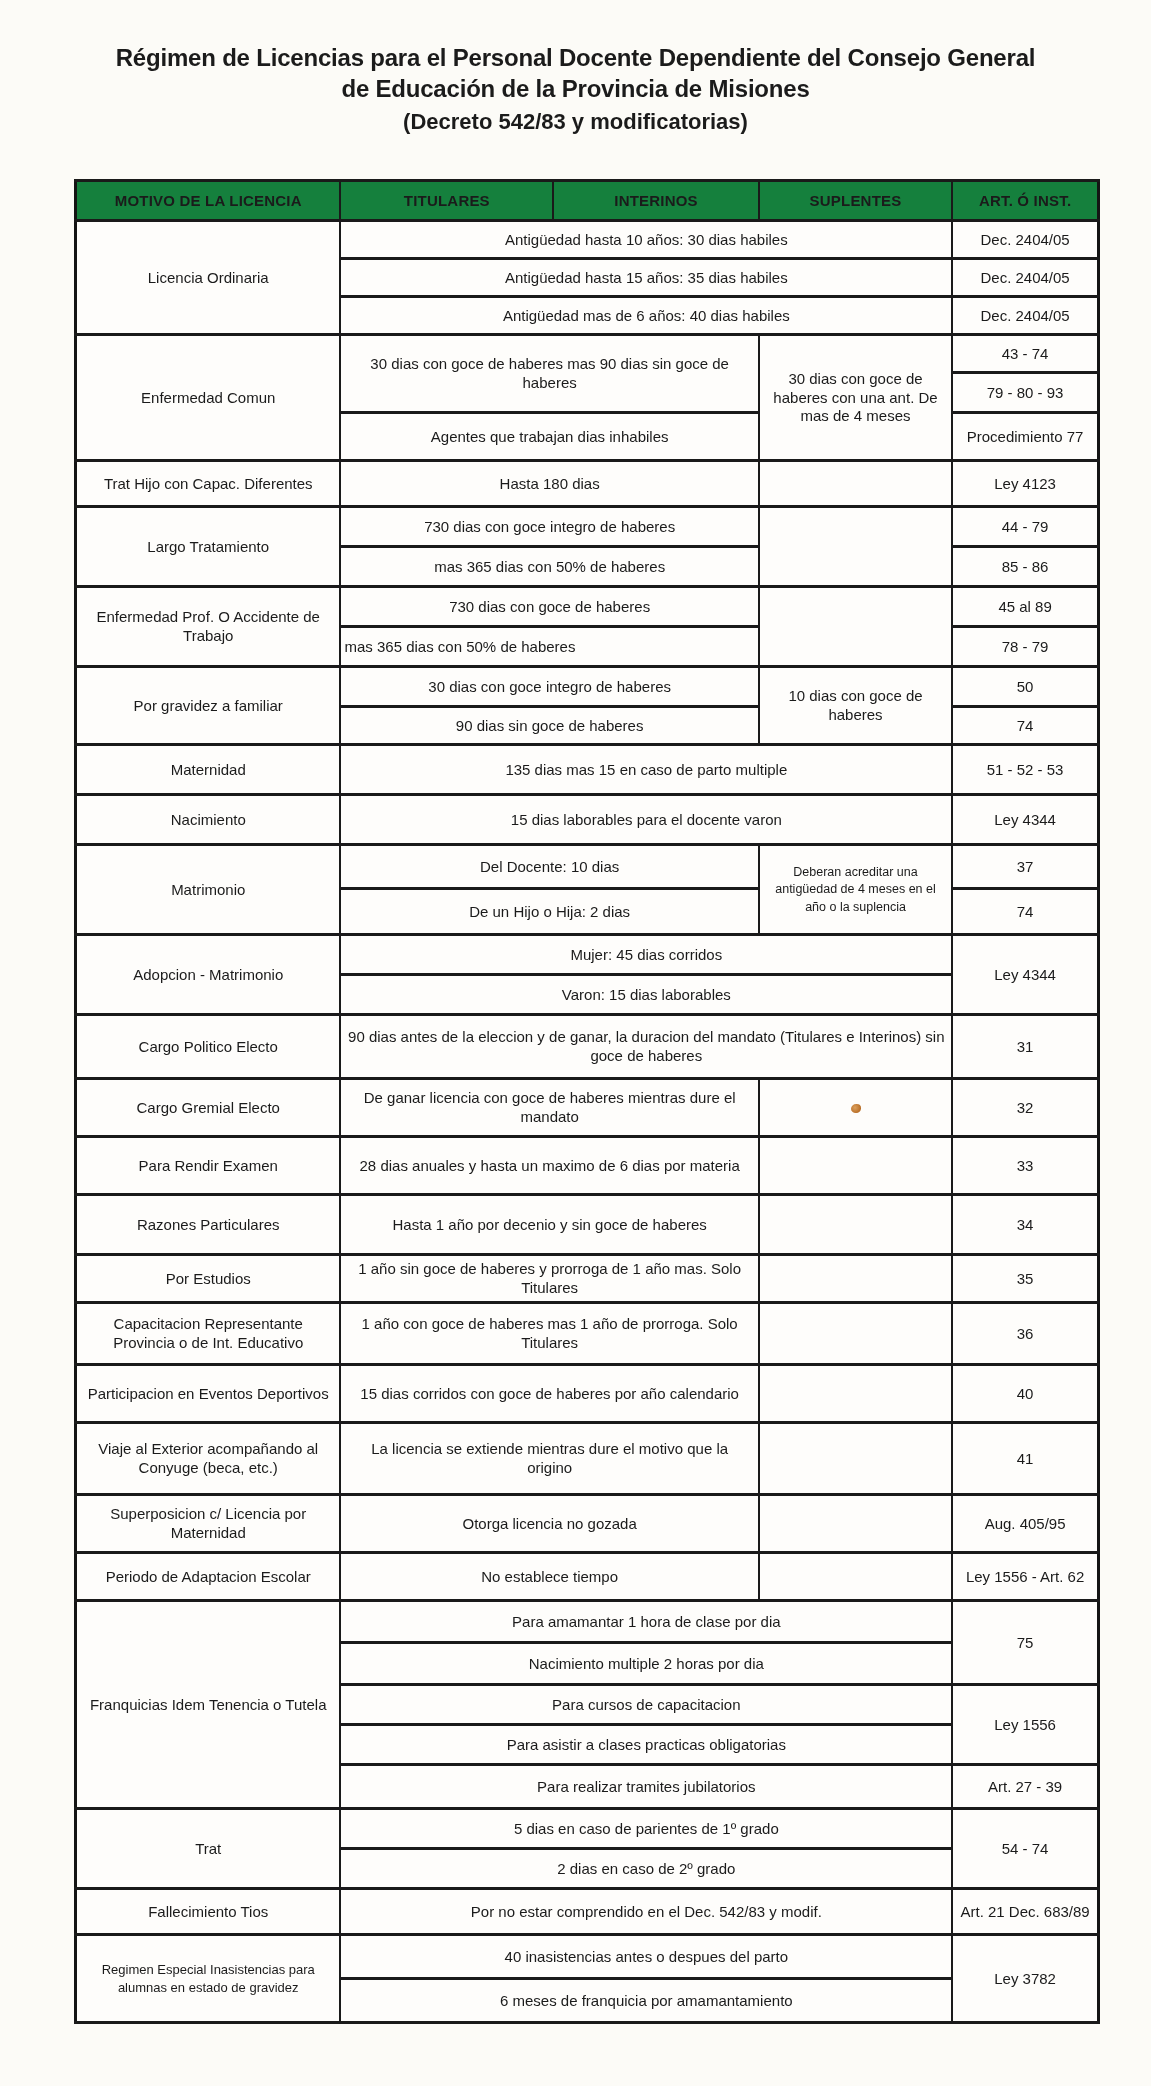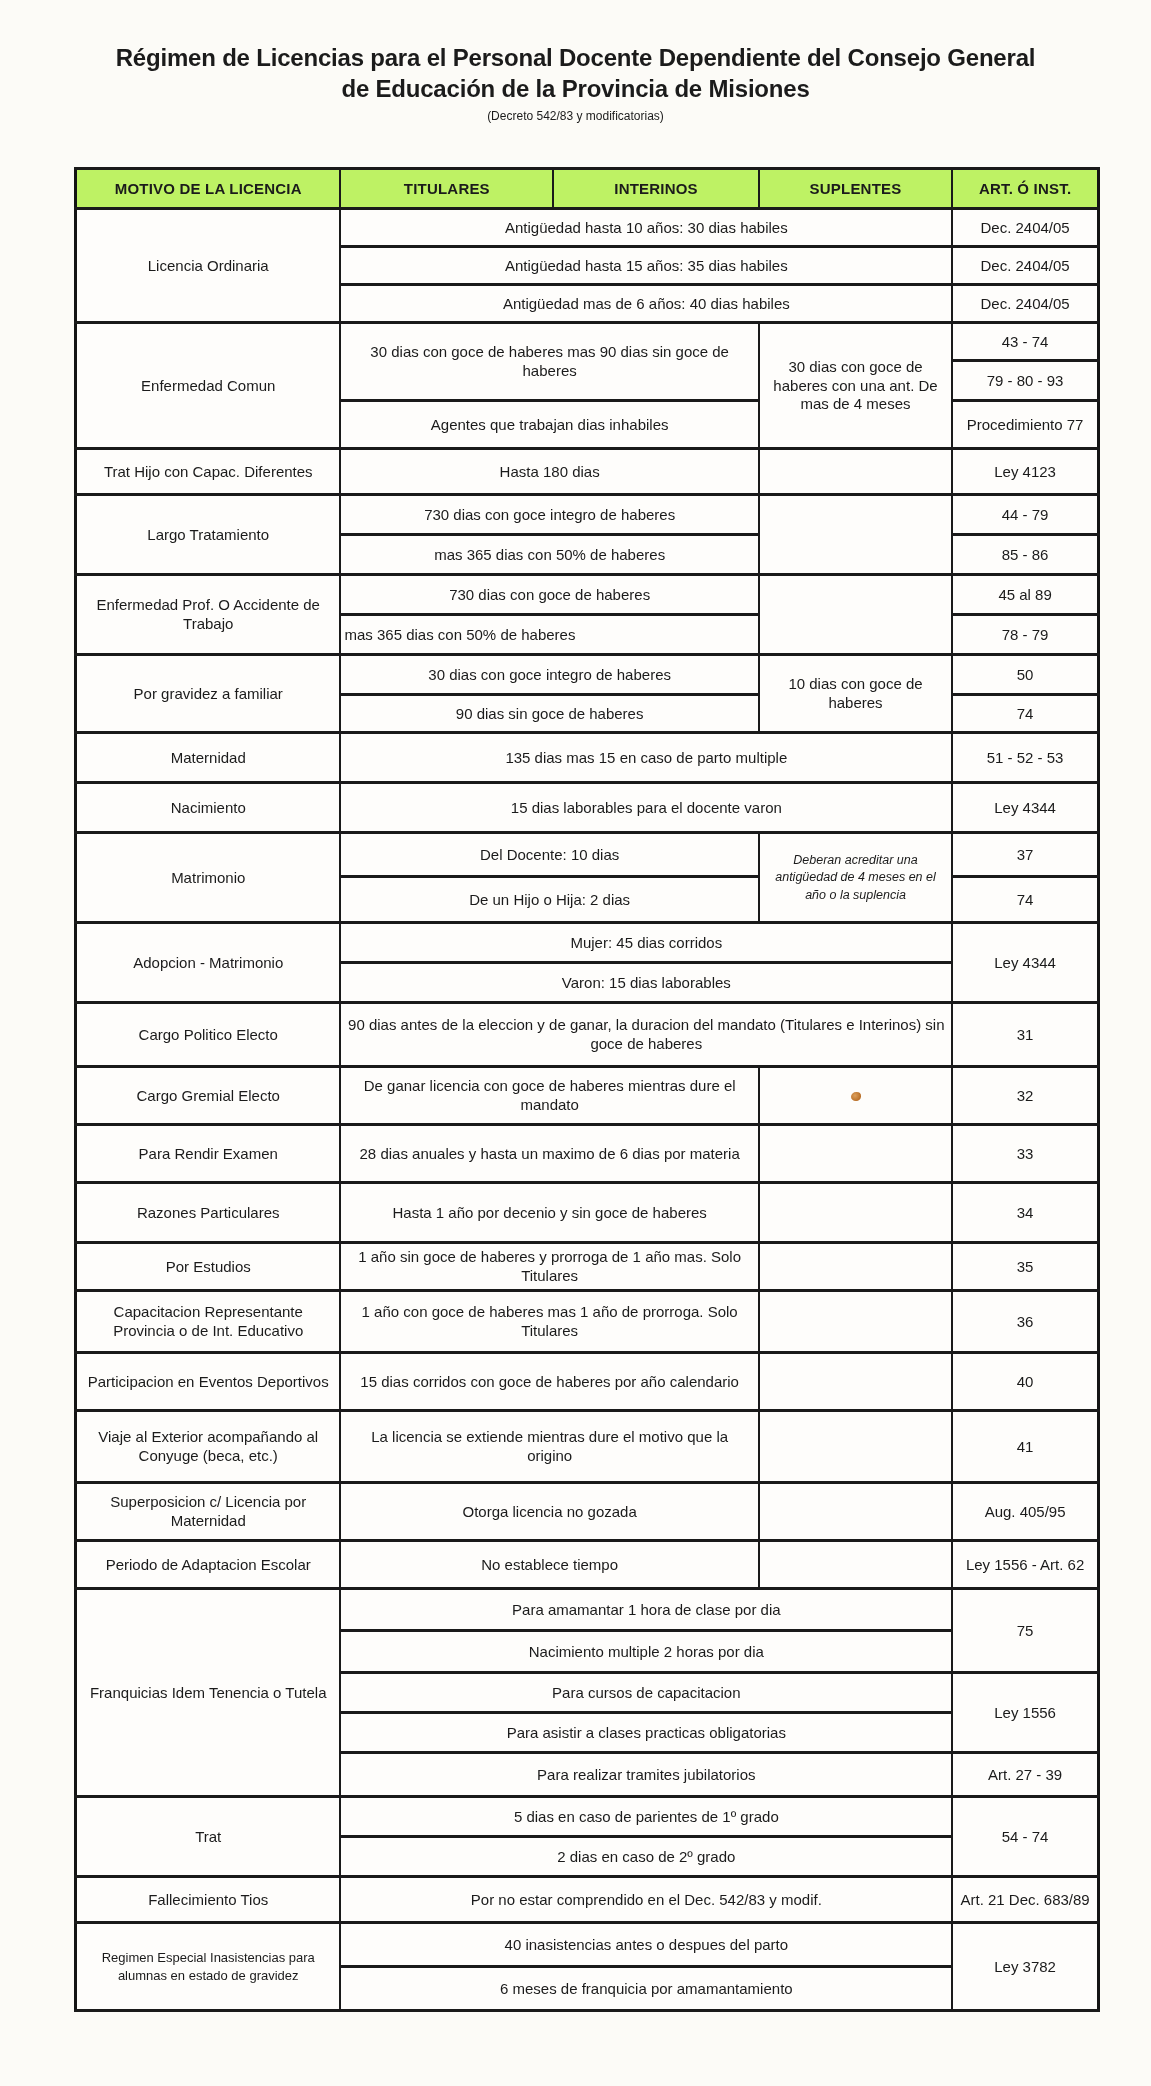--- a/index.html
+++ b/index.html
@@ -5,21 +5,21 @@
   html,body{margin:0;padding:0;}
   body{
     width:1151px;height:2086px;
     background:#fcfbf7;
     font-family:"Liberation Sans", sans-serif;
     color:#1b1b1b;
     position:relative;
   }
   .title-block{ text-align:center; padding-top:42px; }
   .title-line{ font-size:24px; font-weight:bold; line-height:1.30; letter-spacing:-0.2px; margin:0; }
-  .subtitle{ font-size:12px; font-weight:normal; margin-top:5px; }
+  .subtitle{ font-size:22px; font-weight:bold; margin-top:5px; }
 
   table.licencias{
     border-collapse:collapse;
     table-layout:fixed;
     width:1026px;
     margin:44px 0 0 74px;
     border:3px solid #141414;
   }
   td,th{
     border:2px solid #1a1a1a;
@@ -27,27 +27,27 @@
     border-bottom-width:3px;
     padding:2px 6px;
     text-align:center;
     vertical-align:middle;
     font-size:15px;
     line-height:1.25;
     background:#fefdfb;
     overflow:hidden;
   }
   th{
-    background:#bef264;
+    background:#15803d;
     font-weight:bold;
     font-size:15px;
     letter-spacing:0.2px;
     padding:6px 4px;
   }
-  .small{ font-size:12.5px; line-height:1.4;font-style:italic; }
+  .small{ font-size:12.5px; line-height:1.4; }
   .motivo-sm{ font-size:13px; line-height:1.35; }
   .left{ text-align:left; padding-left:3px; }
   .stain{
     display:inline-block;
     width:10px;height:9px;
     border-radius:55% 45% 50% 50%;
     background:radial-gradient(circle at 40% 40%, #dca05c, #b96f28 70%, rgba(185,111,40,0.15));
     vertical-align:middle;
   }
 </style>

